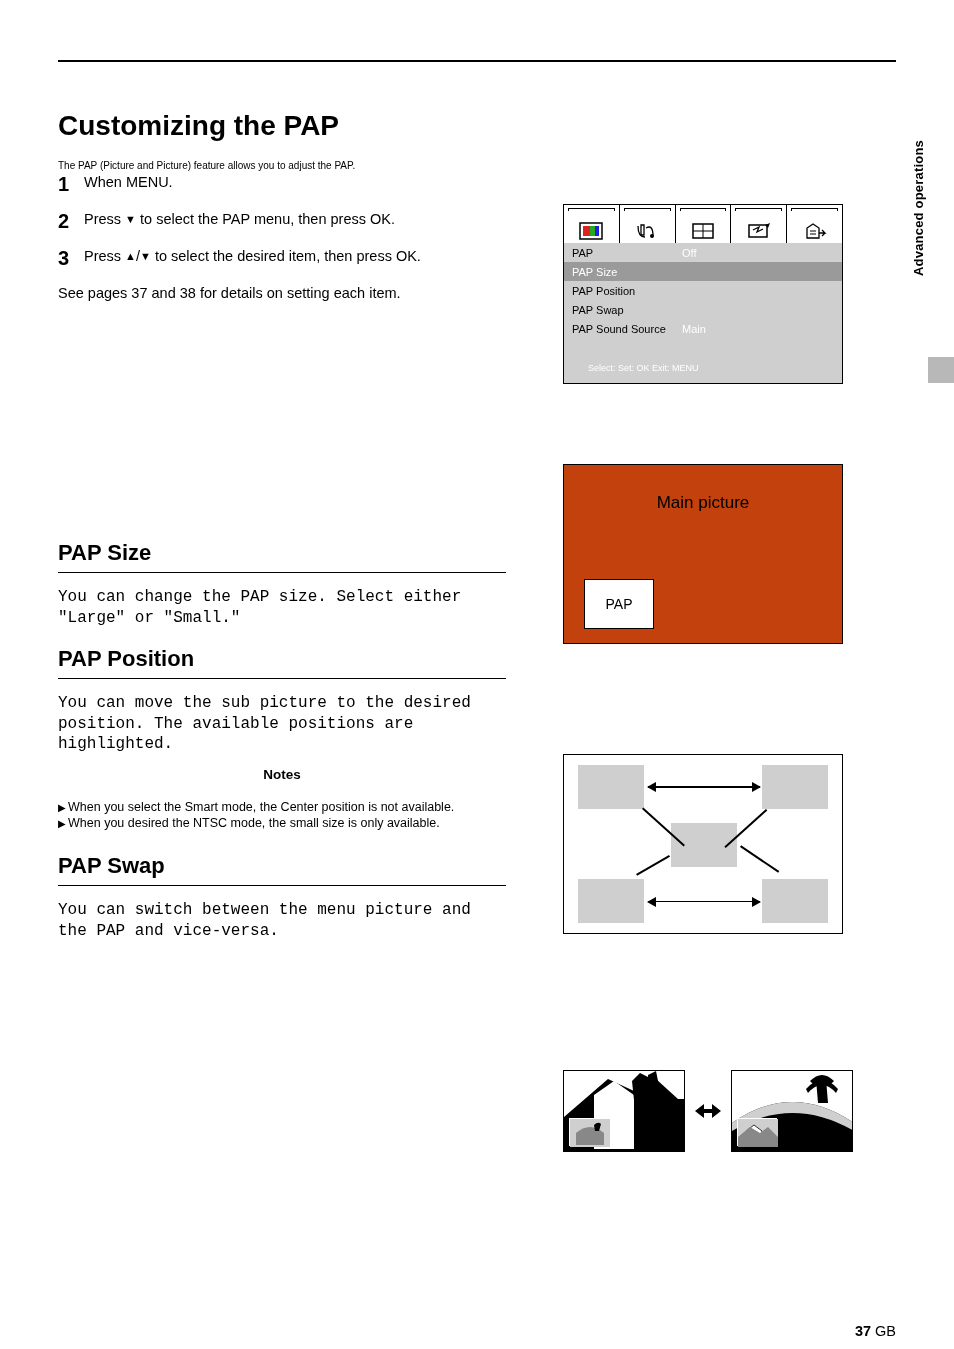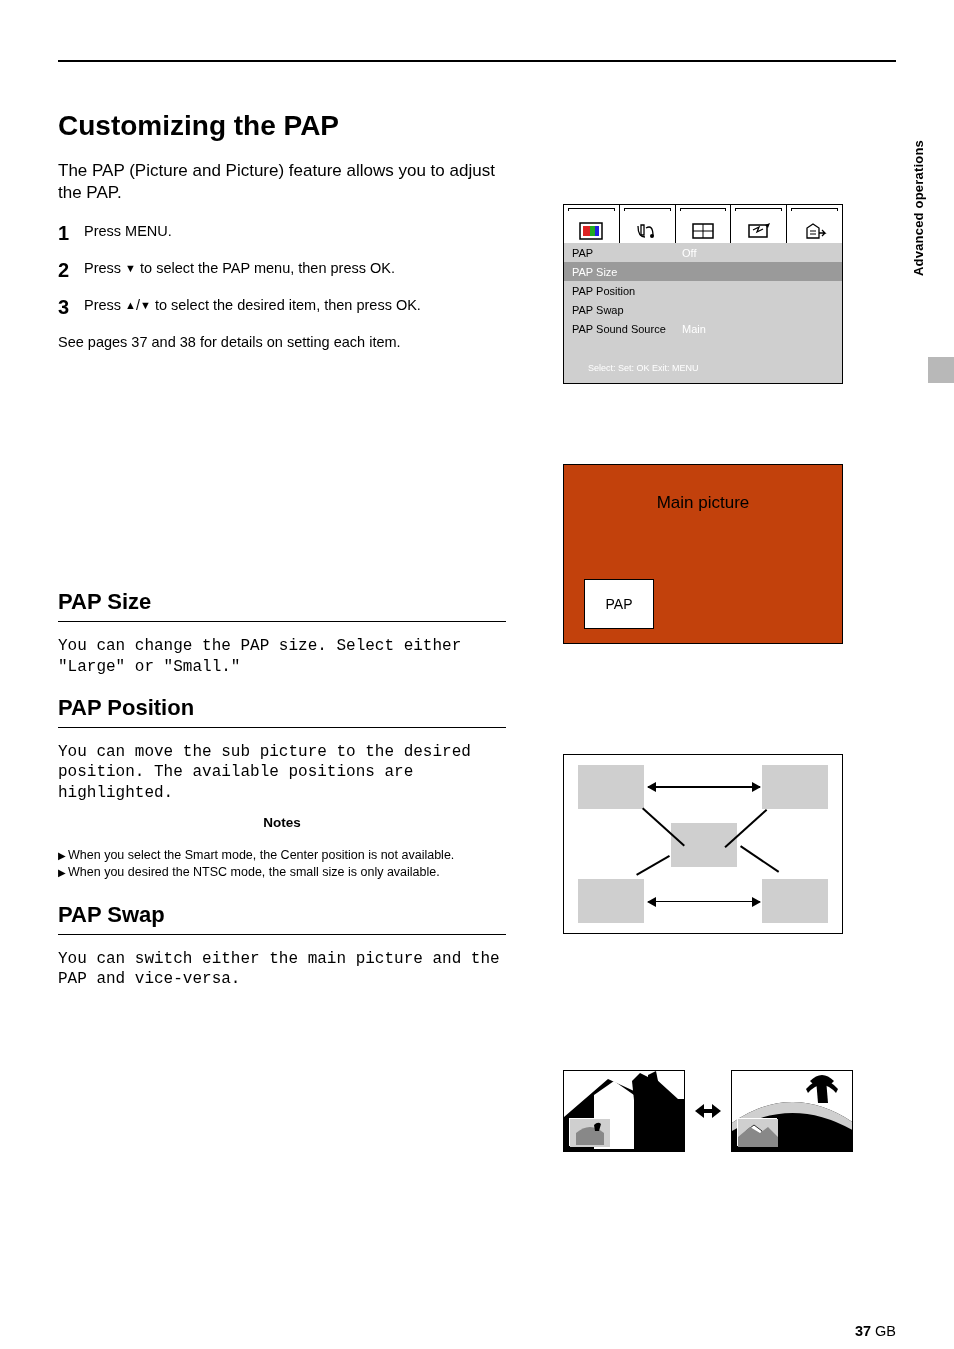--- a/index.html
+++ b/index.html
@@ -31,23 +31,22 @@
     .left {
       width: 448px;
     }
     .right {
       position: absolute;
       top: 0;
       left: 505px;
       width: 333px;
     }
     .intro {
-      font-size: 17px;
+      font-size: 10px;
       line-height: 1.28;
-      margin-bottom: 18px;
     }
     .step {
       display: flex;
       margin-bottom: 14px;
     }
     .step-num {
       font-size: 20px;
       font-weight: bold;
       width: 26px;
       flex-shrink: 0;
@@ -246,21 +245,21 @@
   <div class="rule"></div>
 
   <div class="h1">Customizing the PAP</div>
 
   <div class="columns">
     <div class="left">
       <div class="intro">The PAP (Picture and Picture) feature allows you to adjust the PAP.</div>
 
       <div class="step">
         <div class="step-num">1</div>
-        <div class="step-body bold">Press MENU.</div>
+        <div class="step-body bold">When MENU.</div>
       </div>
 
       <div class="step">
         <div class="step-num">2</div>
         <div class="step-body bold">
           Press <span class="glyph arrow-small">▼</span> to select the PAP menu, then press OK.
         </div>
       </div>
 
       <div class="step">
@@ -291,21 +290,21 @@
           <div class="bul">
               <div class="m glyph">▶</div>
               <div>When you desired the NTSC mode, the small size is only available.</div>
             </div>
         </div>
       </div>
 
       <div class="sec" style="margin-top:22px">
         <div class="h2">PAP Swap</div>
         <div class="thinrule"></div>
-        <div class="body">You can switch either the main picture and the PAP and vice-versa.</div>
+        <div class="body">You can switch between the menu picture and the PAP and vice-versa.</div>
       </div>
     </div>
 
     <div class="right">
 
       <div class="menu-box">
         <div class="tab-row">
           <div class="tab active">
             <div class="tab-bar"></div>
             <svg class="tab-icon" viewBox="0 0 24 18">

